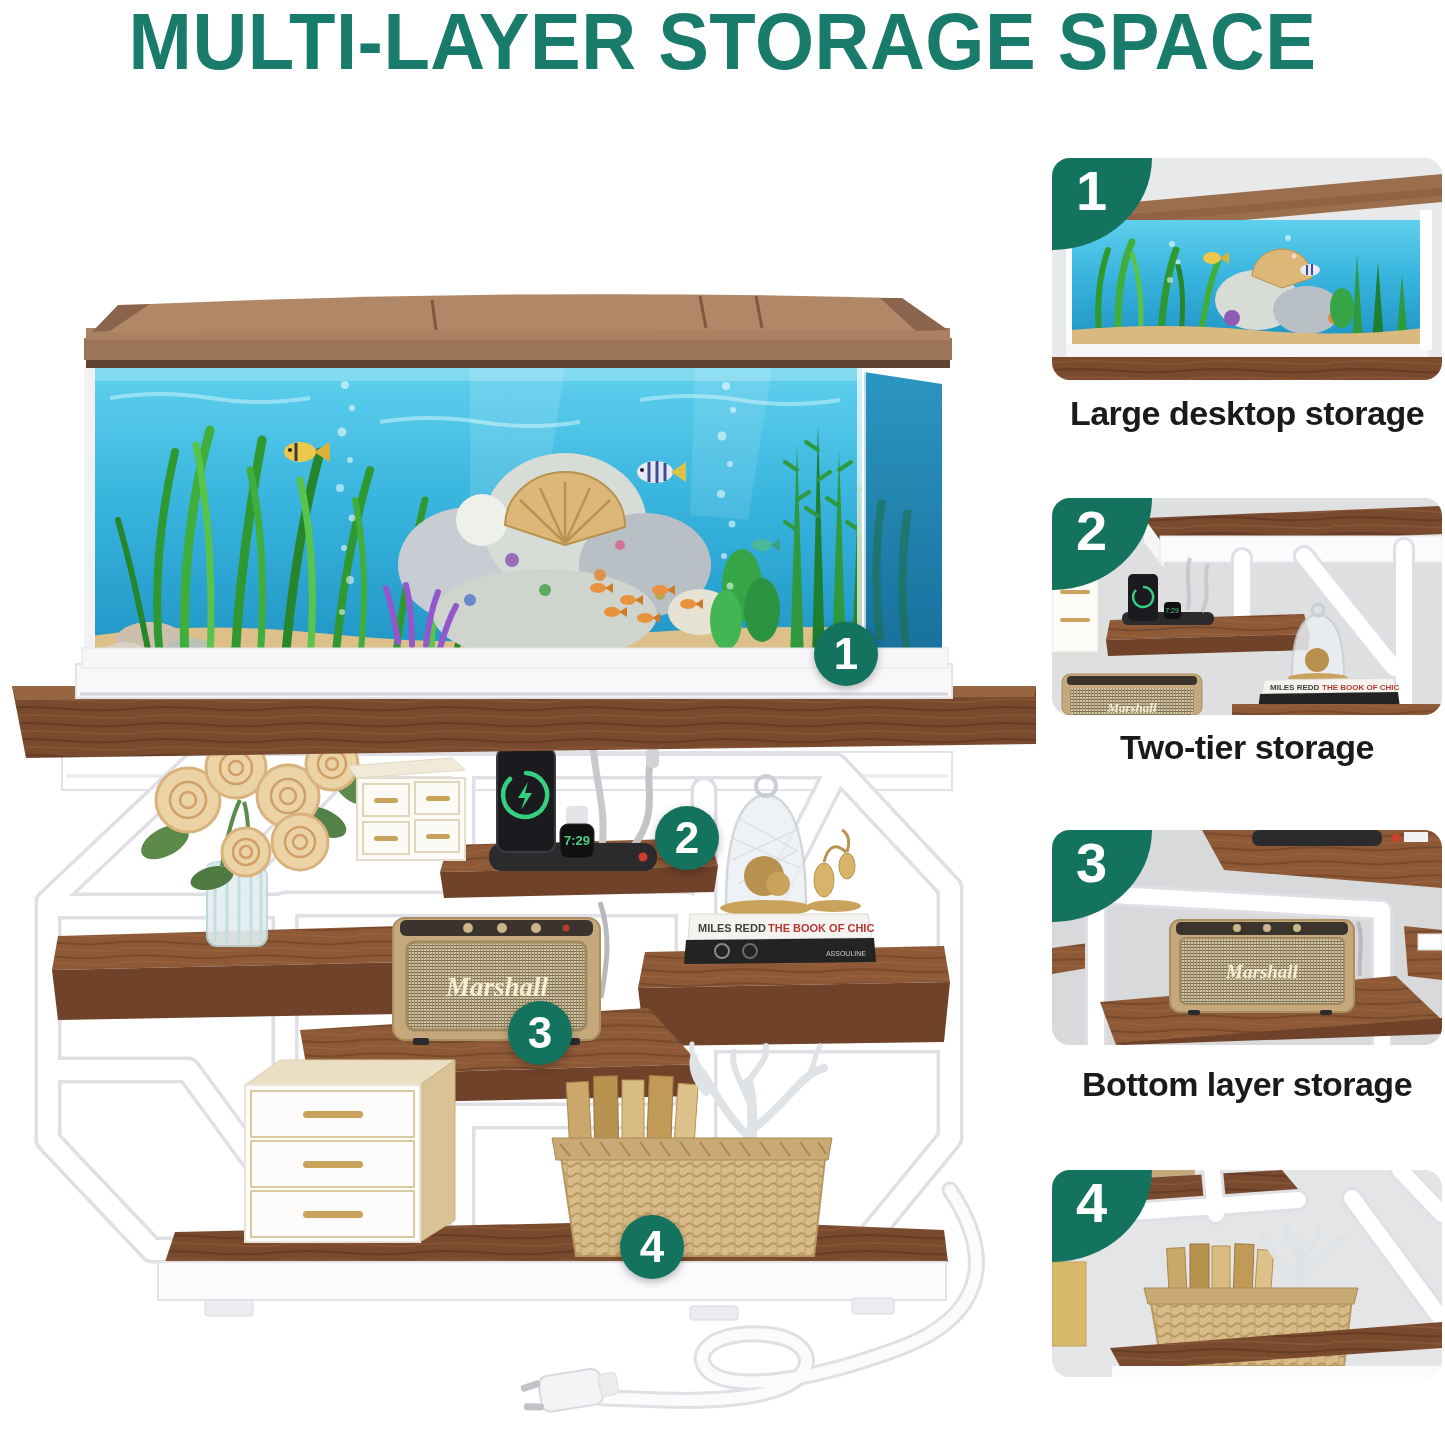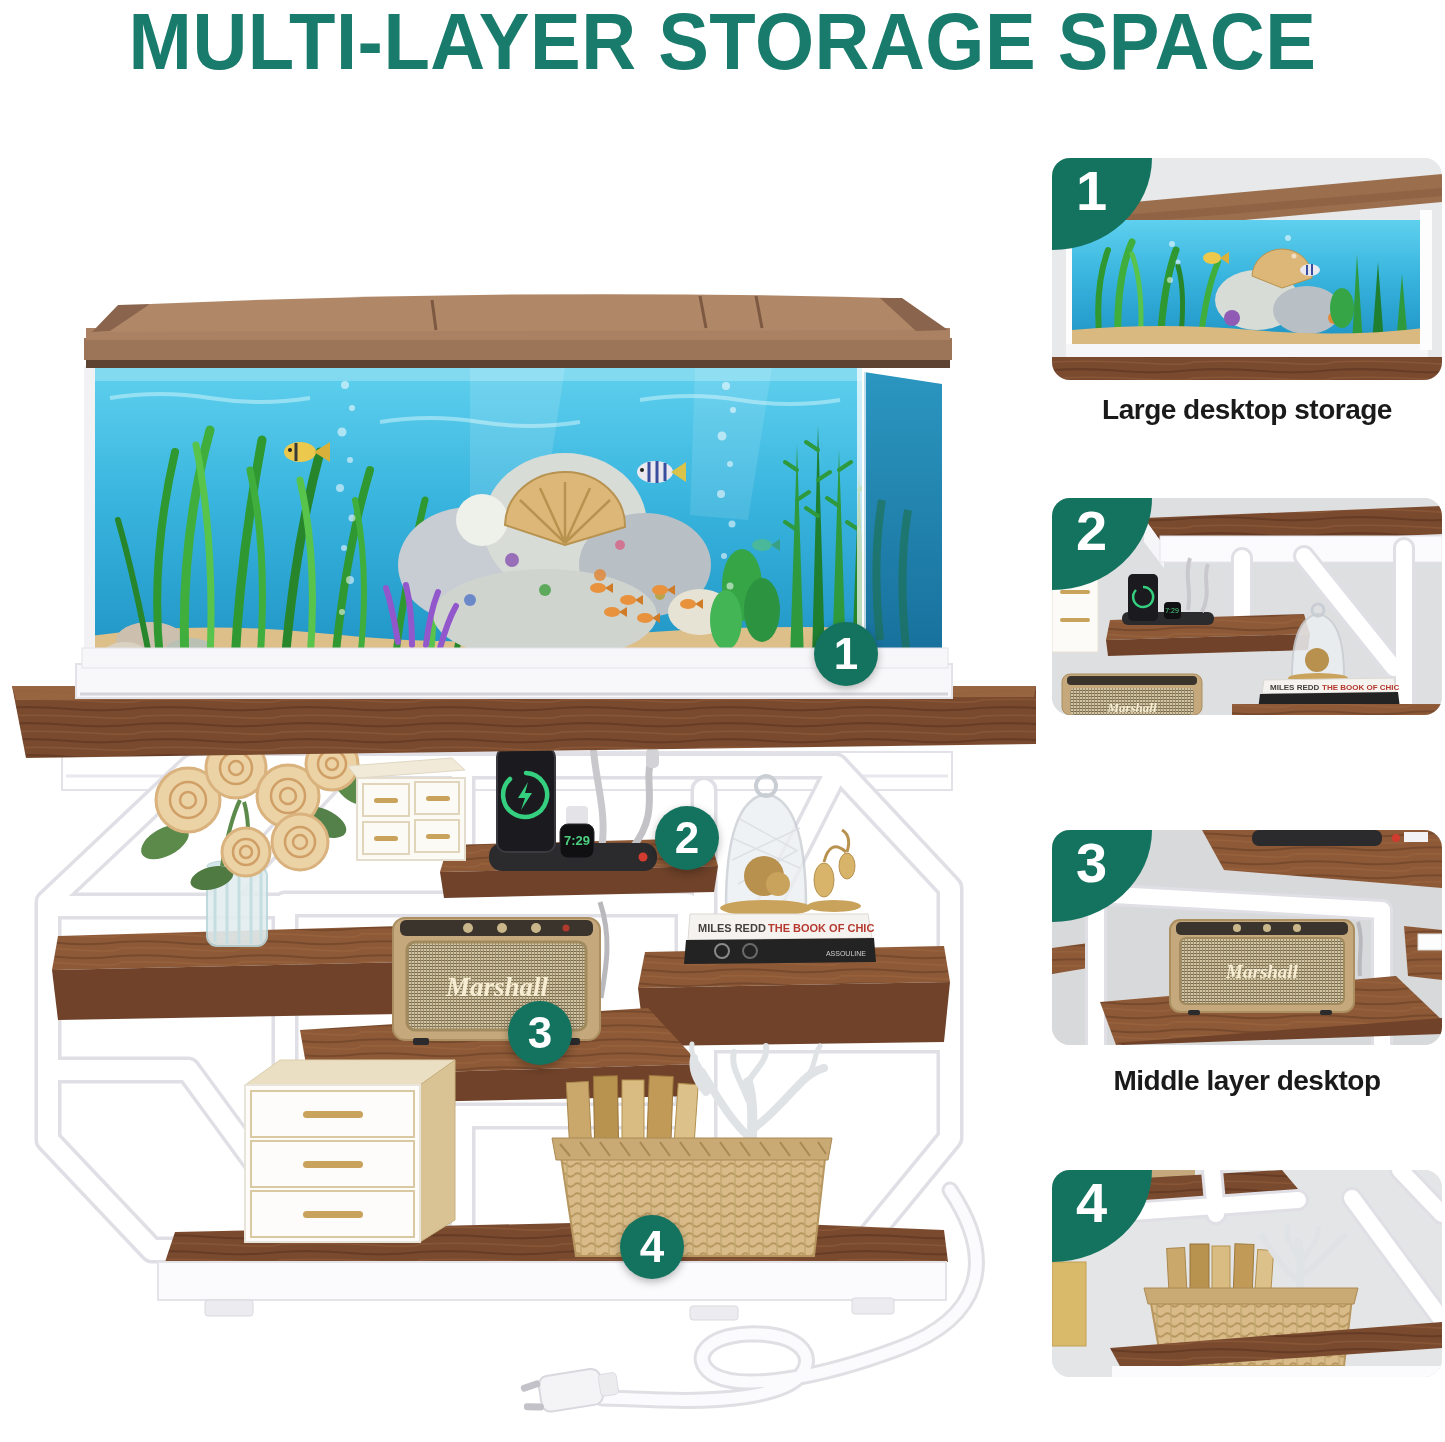--- a/index.html
+++ b/index.html
@@ -11,21 +11,21 @@
   .main-scene{position:absolute;left:0;top:0;width:1045px;height:1442px;}
   .num-badge{position:absolute;width:64px;height:64px;border-radius:50%;background:#14735f;
       color:#fff;font-size:44px;font-weight:700;display:flex;align-items:center;justify-content:center;
       box-shadow:0 3px 8px rgba(0,0,0,.28);}
   .sidebar{position:absolute;left:1052px;top:0;width:390px;height:1442px;}
   .thumb{position:absolute;left:0;width:390px;border-radius:18px;overflow:hidden;background:#e2e3e5;}
   .thumb svg{display:block;width:390px;}
   .corner-badge{position:absolute;left:0;top:0;width:100px;height:92px;background:#14735f;
       border-radius:0 0 115% 0;}
   .corner-badge span{position:absolute;left:24px;top:0px;color:#fff;font-size:56px;font-weight:700;}
-  .caption{position:absolute;left:0;width:390px;text-align:center;font-size:28px;font-weight:700;
+  .caption{position:absolute;left:0;width:390px;text-align:center;font-size:34px;font-weight:700;
       color:#1a1a1a;letter-spacing:-.5px;white-space:nowrap;}
   
   .tO{stroke:#dfdfe5;stroke-width:27;fill:none;stroke-linecap:round;stroke-linejoin:round;}
   .tI{stroke:#ffffff;stroke-width:20;fill:none;stroke-linecap:round;stroke-linejoin:round;}
   .tOs{stroke:#dfdfe5;stroke-width:22;fill:none;stroke-linecap:round;stroke-linejoin:round;}
   .tIs{stroke:#ffffff;stroke-width:16;fill:none;stroke-linecap:round;stroke-linejoin:round;}
   .woodF{fill:#6f4229;}
   .marshall-script{font-family:"Liberation Serif",serif;font-style:italic;font-weight:700;fill:#f5ecd2;}
 </style>
 </head>
@@ -506,20 +506,21 @@
         <rect x="10" y="176" width="140" height="41" rx="8" fill="#c5a87c" stroke="#ab8f60"></rect>
         <rect x="15" y="178" width="130" height="9" rx="4" fill="#3a342c"></rect>
         <rect x="18" y="190" width="124" height="27" rx="5" fill="url(#grille)"></rect>
         <text x="80" y="214" font-size="13" text-anchor="middle" class="marshall-script">Marshall</text>
       </g>
     </svg>
     <div class="corner-badge">
         <span>2</span>
       </div>
   </div>
+  <div class="caption" style="top:728px;">Two-tier storage</div>
 
   <div class="thumb" style="top:830px;height:215px;">
     <svg viewBox="0 0 390 215" height="215">
       <rect width="390" height="215" fill="#d8d9db"></rect>
       <polygon points="150,0 390,0 390,58 172,40" fill="url(#grainP2)"></polygon>
       <rect x="200" y="0" width="130" height="16" rx="7" fill="#2b2b2e"></rect>
       <circle cx="344" cy="8" r="4" fill="#d23b2f"></circle>
         <rect x="352" y="2" width="24" height="10" fill="#f2f2f4"></rect>
       <polygon points="0,118 44,112 48,136 0,144" fill="url(#grainP2)"></polygon>
       <g class="tOs">
@@ -542,21 +543,21 @@
           <rect x="268" y="180" width="12" height="5" rx="2" fill="#2b2b2e"></rect>
       </g>
       <path d="M306,92 C312,110 306,128 308,146" stroke="#b9b9bd" stroke-width="4" fill="none"></path>
       <polygon points="352,96 390,100 390,150 356,146" fill="url(#grainP2)"></polygon>
       <rect x="366" y="104" width="24" height="16" fill="#fdfdfd" stroke="#ddd"></rect>
     </svg>
     <div class="corner-badge">
         <span>3</span>
       </div>
   </div>
-  <div class="caption" style="top:1065px;">Middle layer desktop</div>
+  <div class="caption" style="top:1065px;">Bottom layer storage</div>
 
   <div class="thumb" style="top:1170px;height:207px;">
     <svg viewBox="0 0 390 207" height="207">
       <rect width="390" height="207" fill="#e4e5e7"></rect>
       <rect x="95" y="0" width="48" height="12" fill="#c5a87c"></rect>
       <polygon points="58,10 230,0 252,26 74,40" fill="url(#grainP)"></polygon>
       <g class="tOs">
           <path d="M52,44 L246,30 M160,0 L164,44 M300,28 L390,150 M348,0 L390,44"></path>
         </g>
       <g class="tIs">

